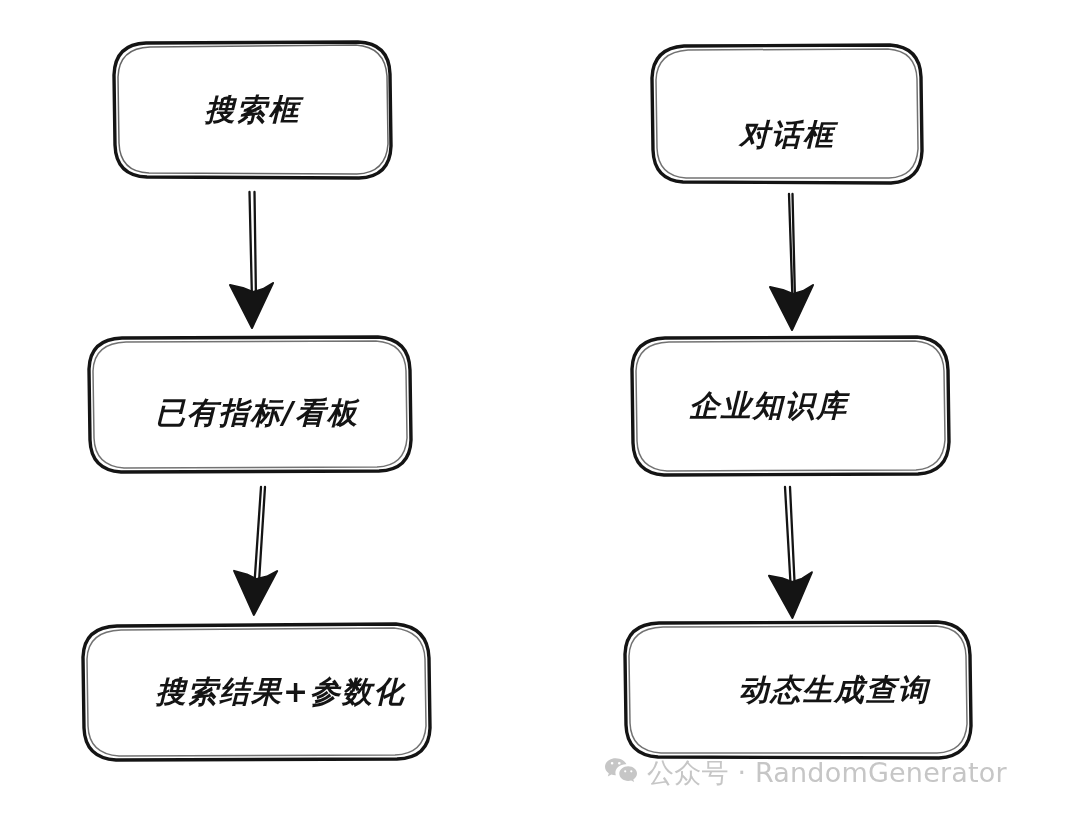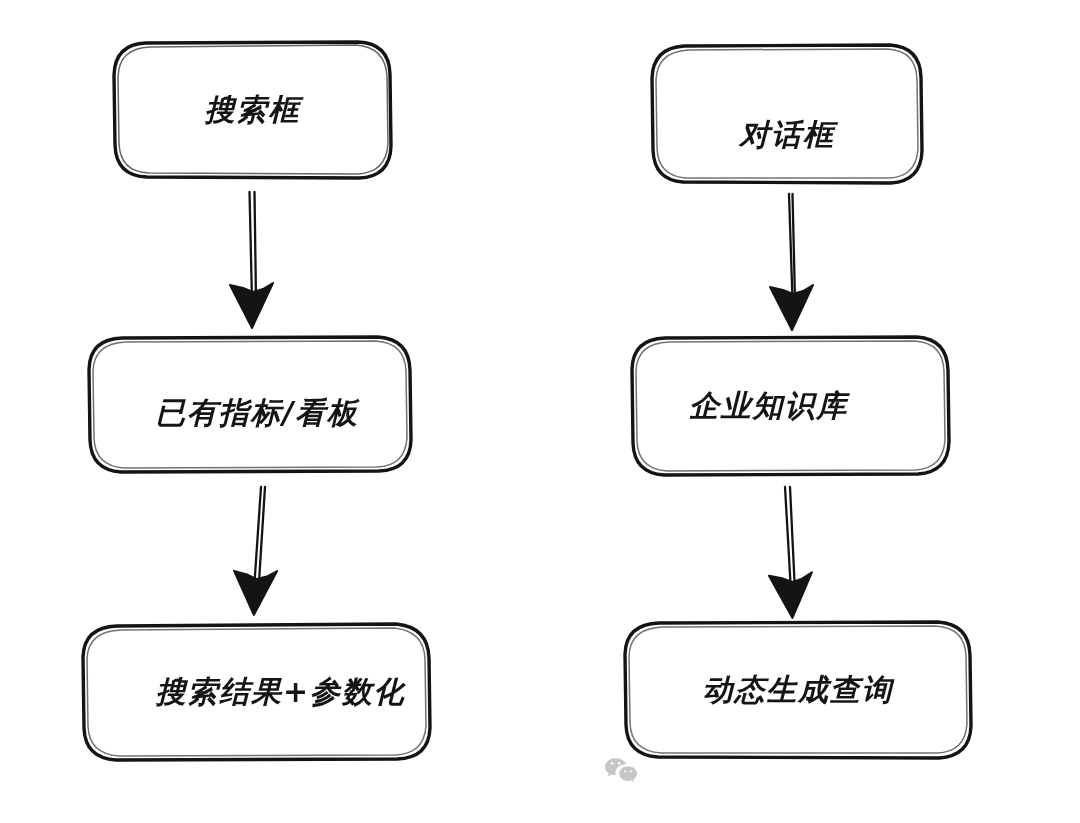--- a/index.html
+++ b/index.html
@@ -142,24 +142,25 @@
 <div class="node-label" style="left:114px; top:42px; width:277px; height:137px; font-size:30px;">搜索框</div>
 
 <div class="node-label" style="left:83px; top:337px; width:322px; height:152px; font-size:30px;margin-left:13px;">已有指标/看板</div>
 
 <div class="node-label" style="left:83px; top:624px; width:395px; height:136px; font-size:30px;">搜索结果+参数化</div>
 
 <div class="node-label" style="left:652px; top:45px; width:270px; height:180px; font-size:30px;">对话框</div>
 
 <div class="node-label" style="left:610px; top:337px; width:317px; height:138px; font-size:30px;">企业知识库</div>
 
-<div class="node-label" style="left:625px; top:622px; width:346px; height:136px; font-size:30px;">动态生成查询</div>
+<div class="node-label" style="left:625px; top:622px; width:346px; height:136px; font-size:30px;padding-left:36px;">动态生成查询</div>
 
 <div id="watermark">
   <svg class="wm-icon" viewBox="0 0 34 30" xmlns="http://www.w3.org/2000/svg">
     <path d="M11.6 1.2C5.6 1.2 1 5.1 1 9.8c0 2.6 1.5 4.9 3.8 6.5l-1 3.1 3.6-1.8c1.2.35 2.5.55 3.9.55h.5c-.25-.75-.4-1.55-.4-2.35 0-4.7 4.6-8.5 10.3-8.5h.7C21.5 4.2 17 1.2 11.6 1.2z
              M8.1 7.6a1.3 1.3 0 1 1 0-2.6 1.3 1.3 0 0 1 0 2.6z
              M15.3 7.6a1.3 1.3 0 1 1 0-2.6 1.3 1.3 0 0 1 0 2.6z" fill="#c6c6c6"></path>
     <path d="M33 16.6c0-4-3.9-7.3-8.8-7.3s-8.9 3.3-8.9 7.3c0 4.1 4 7.4 8.9 7.4 1.05 0 2.05-.15 3-.4l2.95 1.5-.85-2.6c2.25-1.4 3.7-3.5 3.7-5.9z
              M21.2 15.4a1.1 1.1 0 1 1 0-2.2 1.1 1.1 0 0 1 0 2.2z
              M27.3 15.4a1.1 1.1 0 1 1 0-2.2 1.1 1.1 0 0 1 0 2.2z" fill="#c6c6c6"></path>
   </svg>
+  <span class="wm-text">公众号 · RandomGenerator</span>
 </div>
 
 </body></html>

